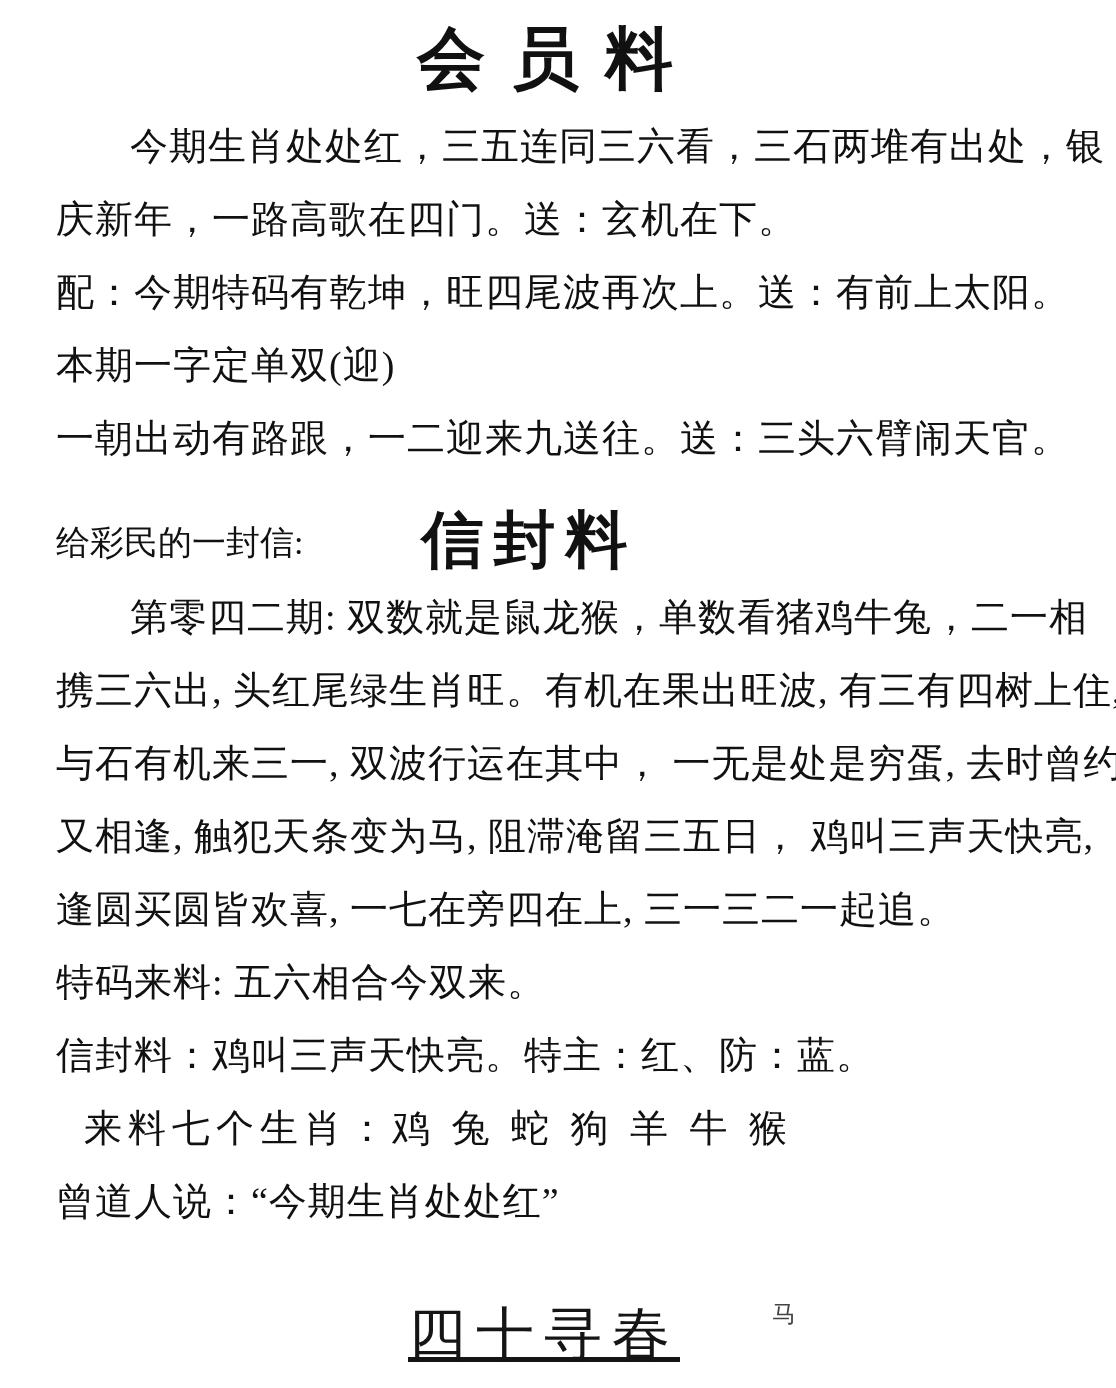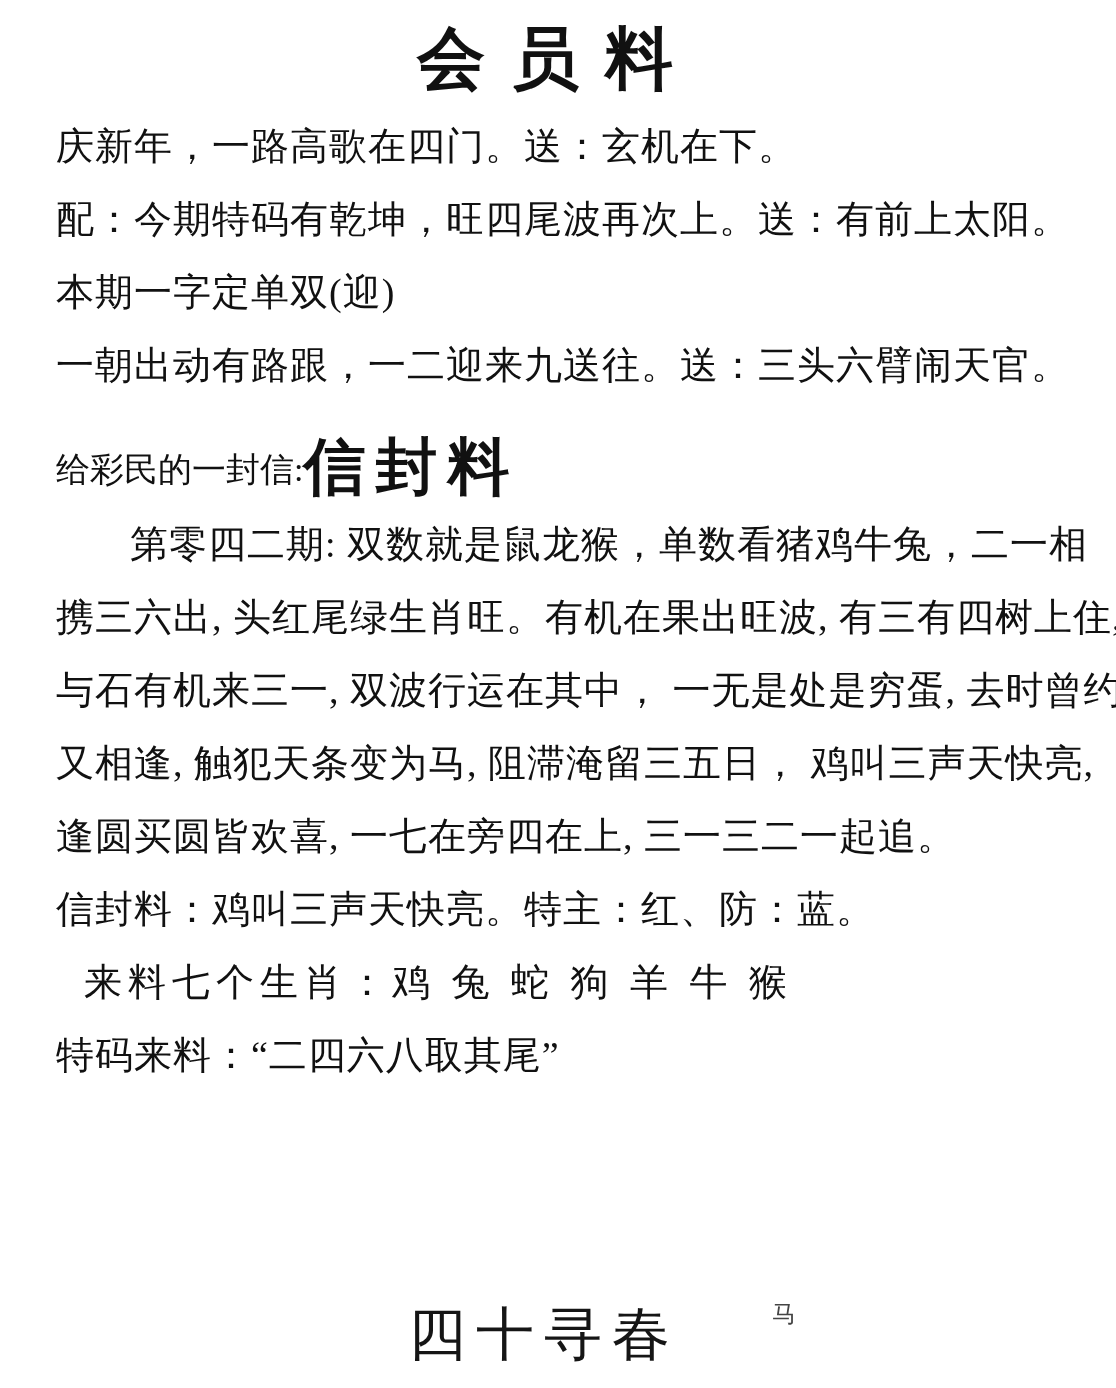--- a/index.html
+++ b/index.html
@@ -44,20 +44,21 @@
     margin: 2px 0 8px 0;
   }
   .section-label {
     font-size: 34px;
     line-height: 60px;
   }
   .section-heading {
     font-size: 62px;
     font-weight: bold;
     line-height: 66px;
+    margin-left: 118px;
     letter-spacing: 10px;
   }
   .zodiac-line { letter-spacing: 6px; margin-left: 28px; }
   .footer-area {
     position: absolute;
     left: 0;
     bottom: 0;
     width: 100%;
     height: 120px;
   }
@@ -75,57 +76,60 @@
   }
   .handwritten-footer {
     position: absolute;
     left: 408px;
     bottom: 14px;
     font-size: 58px;
     letter-spacing: 10px;
     color: #151515;
     z-index: 2;
     white-space: nowrap;
+    text-decoration: underline;
   }
   .handwritten-footer-small {
     position: absolute;
     left: 772px;
     bottom: 58px;
     font-size: 24px;
     color: #444;
     z-index: 2;
   }
 </style>
 </head>
 <body>
 
 <div class="page">
 
   <div class="doc-title">会员料</div>
 
   <div class="body-text">
+    <div class="line indent">今期生肖处处红，三五连同三六看，三石两堆有出处，银</div>
     <div class="line">庆新年，一路高歌在四门。送：玄机在下。</div>
     <div class="line">配：今期特码有乾坤，旺四尾波再次上。送：有前上太阳。</div>
     <div class="line">本期一字定单双(迎)</div>
     <div class="line">一朝出动有路跟，一二迎来九送往。送：三头六臂闹天官。</div>
 
     <div class="section-head-row">
       <span class="section-label">给彩民的一封信:</span>
       <span class="section-heading">信封料</span>
     </div>
 
     <div>
       <div class="line indent">第零四二期: 双数就是鼠龙猴，单数看猪鸡牛兔，二一相</div>
       <div class="line">携三六出, 头红尾绿生肖旺。有机在果出旺波, 有三有四树上住,</div>
       <div class="line">与石有机来三一, 双波行运在其中， 一无是处是穷蛋, 去时曾约</div>
       <div class="line">又相逢, 触犯天条变为马, 阻滞淹留三五日， 鸡叫三声天快亮,</div>
       <div class="line">逢圆买圆皆欢喜, 一七在旁四在上, 三一三二一起追。</div>
+      <div class="line">特码来料: 五六相合今双来。</div>
       <div class="line">信封料：鸡叫三声天快亮。特主：红、防：蓝。</div>
       <div class="line zodiac-line">来料七个生肖：鸡 兔 蛇 狗 羊 牛 猴</div>
-      <div class="line">特码来料：“二四六八取其尾”</div>
+      <div class="line">曾道人说：“今期生肖处处红”</div>
     </div>
   </div>
 
   <div class="footer-area">
     <div class="handwritten-footer">四十寻春</div>
     <div class="handwritten-footer-small">马</div>
   </div>
 
 </div>
 

